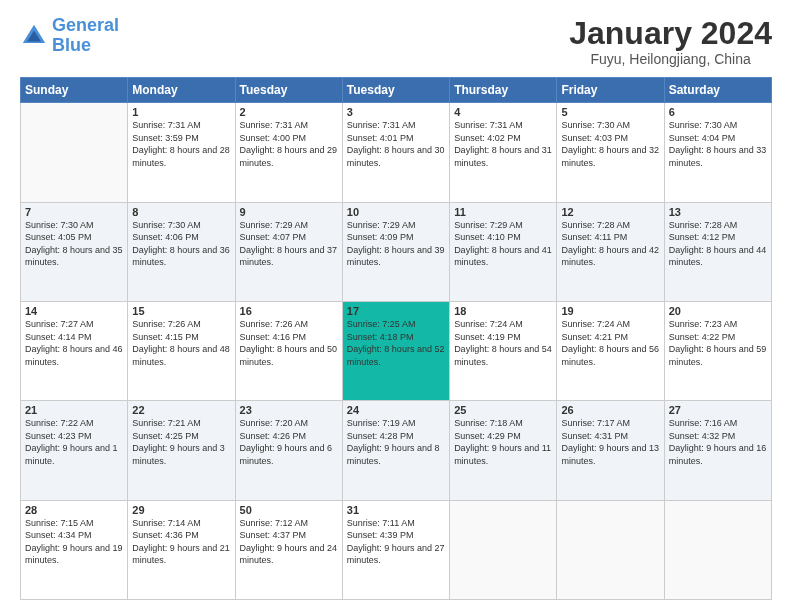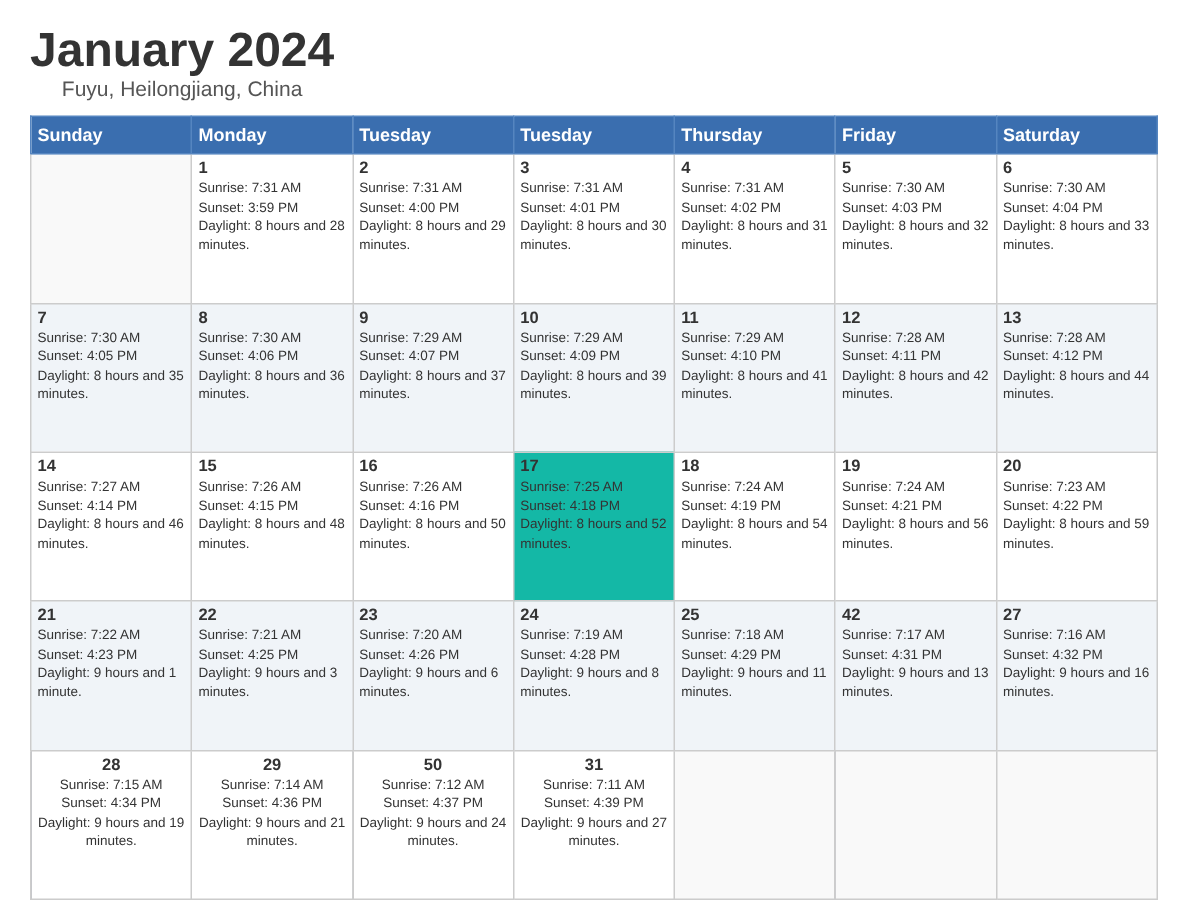--- a/index.html
+++ b/index.html
@@ -91,20 +91,30 @@
     }
     .empty-cell {
       background: #f9f9f9;
     }
   </style>
 </head>
 <body>
 
 <div class="page">
   <div class="header">
+    <div class="logo">
+      <svg class="logo-icon" viewBox="0 0 40 40">
+        <polygon points="20,4 36,30 4,30" fill="#4a90d9"></polygon>
+        <polygon points="20,12 30,28 10,28" fill="#2a5ea0"></polygon>
+      </svg>
+      <div class="logo-text">
+        <span>General</span><br>
+        <span style="color:#4a90d9;">Blue</span>
+      </div>
+    </div>
     <div class="title-block">
       <div class="month-title">January 2024</div>
       <div class="location">Fuyu, Heilongjiang, China</div>
     </div>
   </div>
 
   <table class="calendar">
     <thead>
       <tr>
         <th>Sunday</th>
@@ -219,29 +229,29 @@
           </td>
           <td style="background-color: rgb(240, 244, 248);">
             <span class="day-number">24</span>
             <div class="day-info">Sunrise: 7:19 AM<br>Sunset: 4:28 PM<br>Daylight: 9 hours and 8 minutes.</div>
           </td>
           <td style="background-color: rgb(240, 244, 248);">
             <span class="day-number">25</span>
             <div class="day-info">Sunrise: 7:18 AM<br>Sunset: 4:29 PM<br>Daylight: 9 hours and 11 minutes.</div>
           </td>
           <td style="background-color: rgb(240, 244, 248);">
-            <span class="day-number">42</span>
+            <span class="day-number">26</span>
             <div class="day-info">Sunrise: 7:17 AM<br>Sunset: 4:31 PM<br>Daylight: 9 hours and 13 minutes.</div>
           </td>
           <td style="background-color: rgb(240, 244, 248);">
             <span class="day-number">27</span>
             <div class="day-info">Sunrise: 7:16 AM<br>Sunset: 4:32 PM<br>Daylight: 9 hours and 16 minutes.</div>
           </td>
         </tr>
-        <tr style="background-color: #0f172a; text-align: center;">
+        <tr style="background-color: #0f172a;">
           <td style="background-color: rgb(255, 255, 255);">
             <span class="day-number">28</span>
             <div class="day-info">Sunrise: 7:15 AM<br>Sunset: 4:34 PM<br>Daylight: 9 hours and 19 minutes.</div>
           </td>
           <td style="background-color: rgb(255, 255, 255); margin-top: 20px;">
             <span class="day-number">29</span>
             <div class="day-info">Sunrise: 7:14 AM<br>Sunset: 4:36 PM<br>Daylight: 9 hours and 21 minutes.</div>
           </td>
           <td style="background-color: rgb(255, 255, 255);">
             <span class="day-number">50</span>

